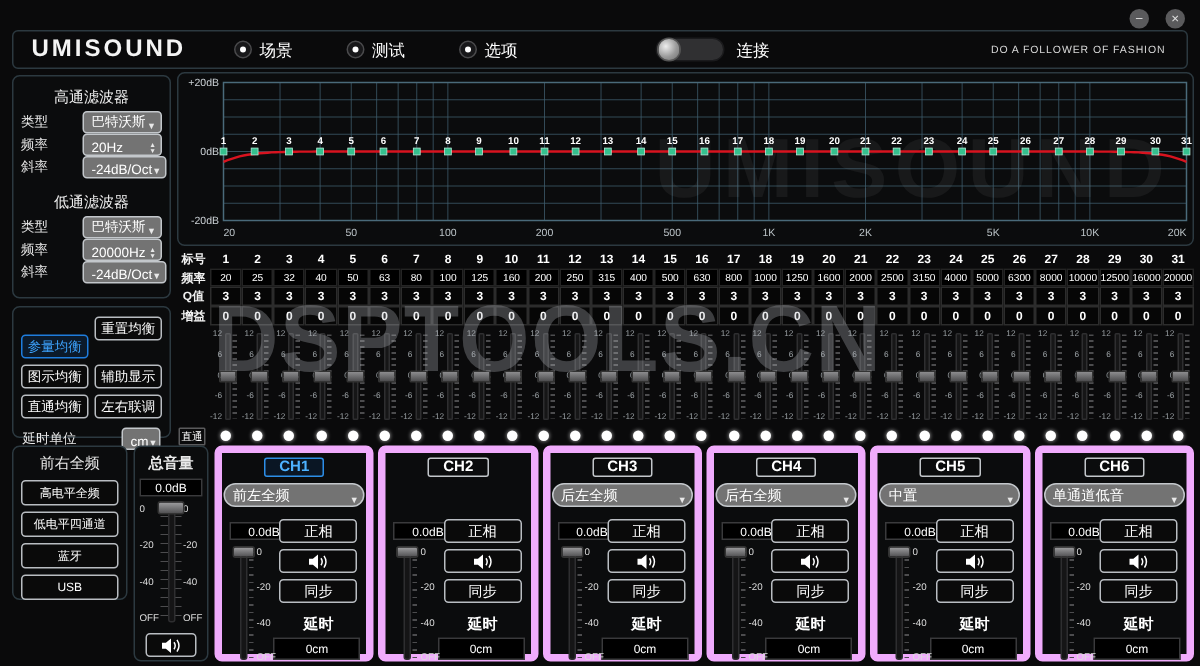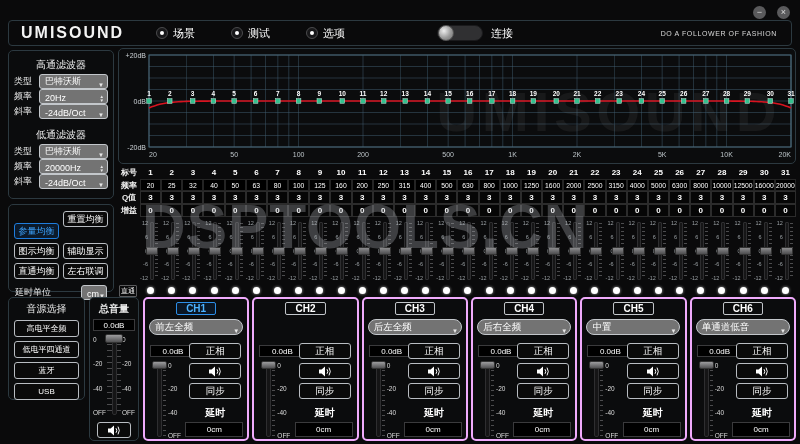--- a/index.html
+++ b/index.html
@@ -30,21 +30,21 @@
             position:relative; cursor:pointer; }
   .toggle-knob { position:absolute; left:0px; top:-1px; width:16px; height:16px; border-radius:50%;
                  background:radial-gradient(circle at 35% 35%, #eee, #9a9a9a 55%, #6f6f6f);
                  border:1px solid #555; }
   .connect-label { font-size:11px; color:#fff; }
   .slogan { position:absolute; right:14px; font-size:7px; letter-spacing:.6px; color:#d8d8d8; }
 
   
   .filters-panel { left:8px; top:50px; width:106px; height:149px; padding:4px 5px; }
   .flt-title { text-align:center; font-size:10px; color:#f0f0f0; margin:3px 0 2px; }
-  .flt-row { display:flex; align-items:center; gap:3px; margin:0 0; }
+  .flt-row { display:flex; align-items:center; gap:19px; margin:0 0; }
   .flt-label { width:22px; font-size:9px; color:#e8e8e8; flex:none; }
   .selectbox { flex:1; height:15px; border:1px solid #c3c7cb; border-radius:3px; background:#737373;
                display:flex; align-items:flex-end; justify-content:space-between; padding:0 3px 0 5px;
                font-size:9px; color:#fff; cursor:pointer; }
   .sel-arrow { font-size:6px; color:#e8e8e8; }
   .spin-arrows { display:flex; flex-direction:column; line-height:4px; font-size:4.5px; color:#e8e8e8; }
 
   
   .eqbtn-panel { left:8px; top:204px; width:106px; height:88px; padding:6px 5px 4px; }
   .eqbtn-grid { display:grid; grid-template-columns:1fr 1fr; gap:4px; }
@@ -112,21 +112,21 @@
   .mv-ticks { position:absolute; left:50%; margin-left:-7px; top:4px; bottom:4px; width:14px;
               background:repeating-linear-gradient(to bottom,#4c4c4e 0 1px, transparent 1px 6px); z-index:0; }
   .mv-handle { position:absolute; left:50%; margin-left:-9px; top:0px; width:18px; height:9px;
                background:linear-gradient(180deg,#9c9c9e,#525254); border:1px solid #333;
                border-radius:2px; cursor:grab; z-index:2; }
   .speaker-btn { width:34px; height:16px; margin:4px auto 0; border-radius:3px; }
 
   
   .channels { position:absolute; left:143px; top:297px; width:653px; height:144px;
               display:grid; grid-template-columns:repeat(6,1fr); gap:3px; }
-  .channel { position:relative; border:2px solid #f0abfc; border-radius:5px; background:#0b0c0d; }
+  .channel { position:relative; border:5px solid #f0abfc; border-radius:5px; background:#0b0c0d; }
   .ch-chip { position:absolute; top:3px; left:50%; transform:translateX(-50%);
              border:1px solid #c3c7cb; border-radius:2px; padding:0 9px; height:13px;
              font-size:10px; font-weight:700; line-height:12px; color:#fff; cursor:pointer; }
   .ch-chip.active { border-color:#2d8fe8; color:#4db2ff; background:#0a1624; }
   .ch-select { position:absolute; top:20px; left:50%; transform:translateX(-50%); width:94px;
                height:16px; border-radius:8px; font-size:9.5px; }
   .ch-db { position:absolute; top:46px; left:5px; width:46px; height:12px; }
   .ch-btn { position:absolute; right:6px; width:52px; height:16px; font-size:9.5px; border-radius:3px; }
   .ch-phase { top:44px; } .ch-mute { top:64px; } .ch-sync { top:84px; }
   .ch-delay-label { position:absolute; top:107px; right:6px; width:52px; text-align:center;
@@ -974,21 +974,21 @@
       </div>
       <div class="dot-cell">
         <div class="bypass-dot"></div>
       </div>
       <div class="dot-cell">
         <div class="bypass-dot"></div>
       </div>
     </div>
 
   <div class="panel source-panel">
-    <div class="src-title">音源选择</div>
+    <div class="src-title">前右全频</div>
     <div class="btn src-btn">高电平全频</div>
     <div class="btn src-btn">低电平四通道</div>
     <div class="btn src-btn">蓝牙</div>
     <div class="btn src-btn">USB</div>
   </div>
 
   <div class="panel master-panel">
     <div class="mv-title">总音量</div>
     <div class="valuebox mv-db">0.0dB</div>
     <div class="mv-slider">

